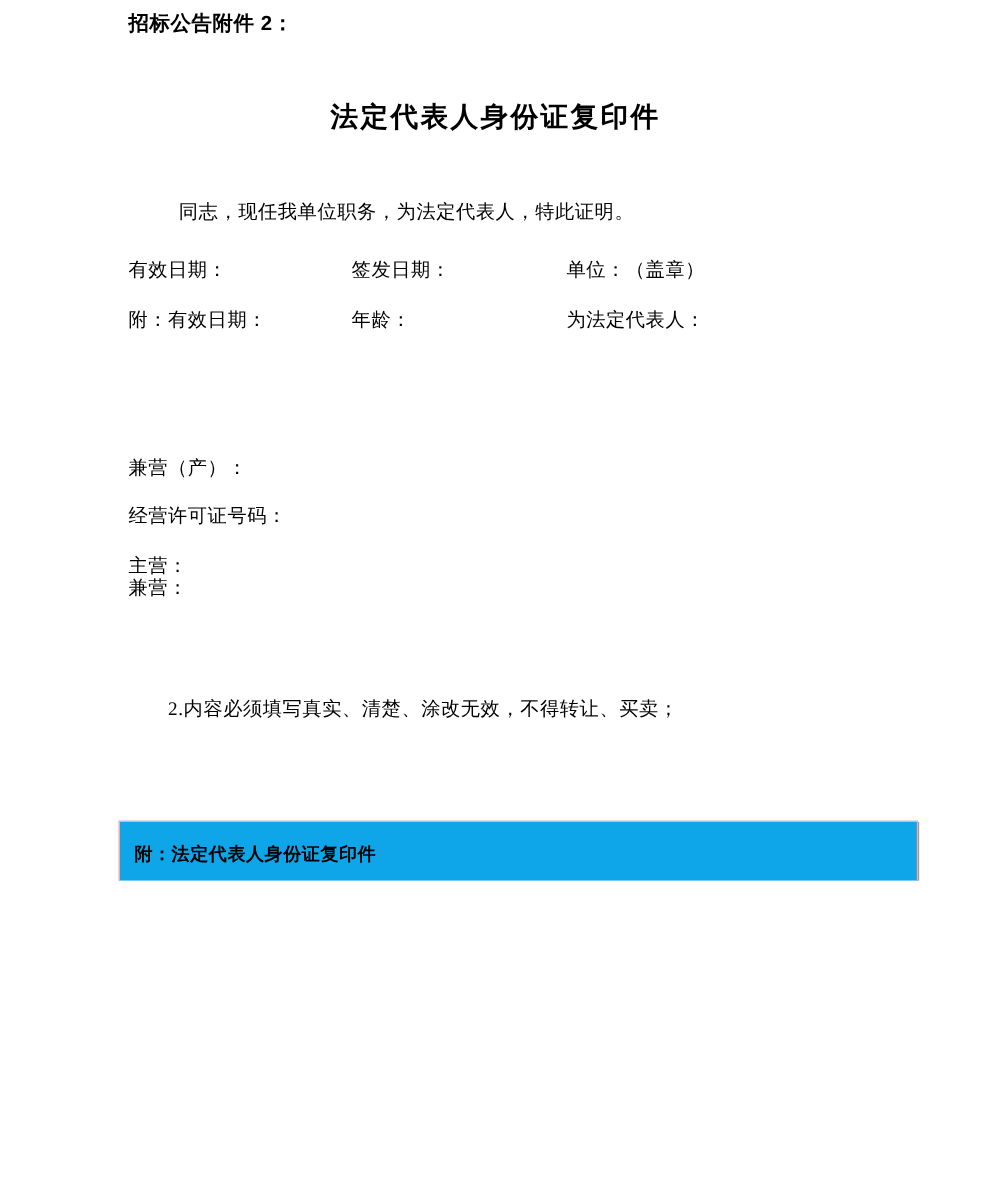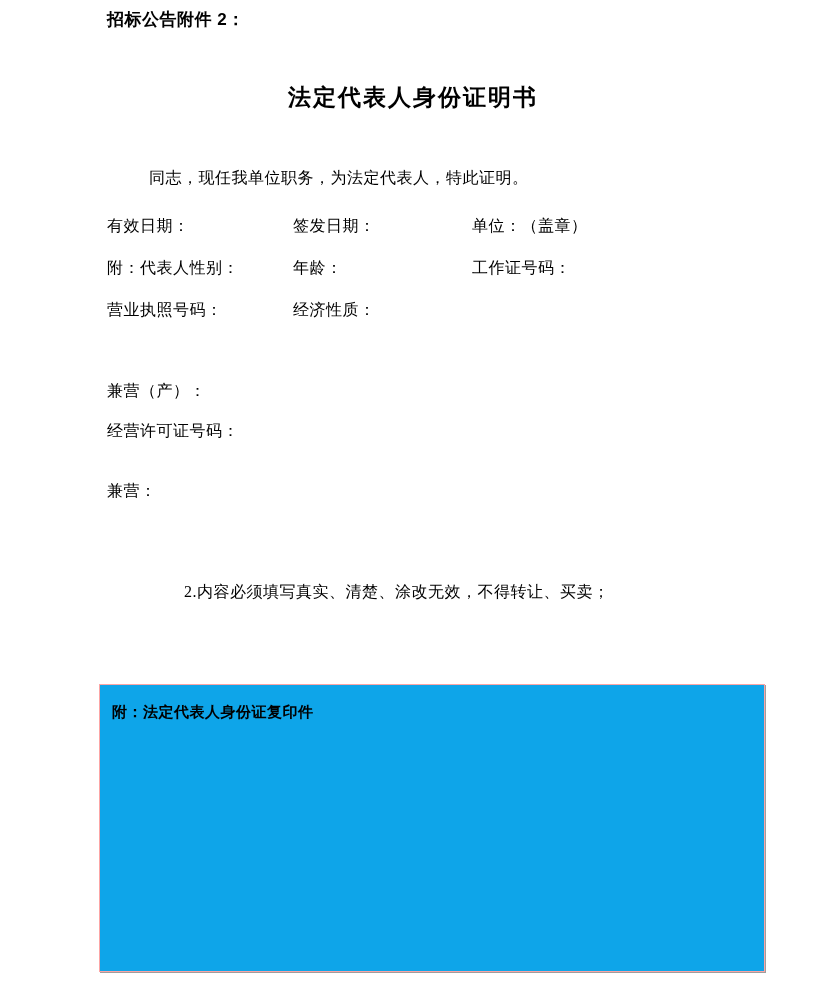--- a/index.html
+++ b/index.html
@@ -1,19 +1,19 @@
 <!DOCTYPE html>
 <html><head>
 <meta charset="utf-8">
 <style>
   html,body{margin:0;padding:0;background:#ffffff;}
   .page{
     position:relative;
     width:826px;
-    height:1002px;
+    height:734px;
     background:#ffffff;
     color:#000000;
     overflow:hidden;
     font-family:"Liberation Serif","DejaVu Serif",serif;
   }
   .hdr{
     position:absolute;
     left:107px;
     top:8px;
     font-size:17px;
@@ -42,21 +42,21 @@
     line-height:22px;
     font-size:16px;
     letter-spacing:0.5px;
     white-space:nowrap;
   }
   .line > span{position:absolute;white-space:nowrap;}
   .c1{left:107px;}
   .c2{left:293px;}
   .c3{left:472px;}
   .cintro{left:149px;}
-  .cnote{left:140px;margin-left:44px;}
+  .cnote{left:140px;}
   .attach-box{
     position:absolute;
     left:99px;
     top:684px;
     width:664px;
     height:286px;
     border:1px solid #fca5a5;
     box-shadow:1px 1px 0 #9e9e9e;
     background:#0ea5e9;
   }
@@ -71,52 +71,51 @@
     white-space:nowrap;
   }
 </style>
 </head>
 <body>
 
 <div class="page">
 
   <div class="hdr">招标公告附件 2：</div>
 
-  <div class="title">法定代表人身份证明书</div>
+  <div class="title">法定代表人身份证复印件</div>
 
   <div class="line" style="top:215px">
     <span class="c1">有效日期：</span>
     <span class="c2">签发日期：</span>
     <span class="c3">单位：（盖章）</span>
   </div>
 
   <div class="line" style="top:167px">
     <span class="cintro">同志，现任我单位职务，为法定代表人，特此证明。</span>
   </div>
 
   <div class="line" style="top:257px">
-    <span class="c1">附：代表人性别：</span>
+    <span class="c1">附：有效日期：</span>
     <span class="c2">年龄：</span>
-    <span class="c3">工作证号码：</span>
+    <span class="c3">为法定代表人：</span>
   </div>
 
-  <div class="line" style="top:299px">
-    <span class="c1">营业执照号码：</span>
-    <span class="c2">经济性质：</span>
-  </div>
 
 
   <div class="line" style="top:420px">
     <span class="c1">经营许可证号码：</span>
   </div>
 
   <div class="line" style="top:380px">
     <span class="c1">兼营（产）：</span>
   </div>
 
+  <div class="line" style="top:462px">
+    <span class="c1">主营：</span>
+  </div>
 
   <div class="line" style="top:480px">
     <span class="c1">兼营：</span>
   </div>
 
 
   <div class="line" style="top:581px">
     <span class="cnote">2.内容必须填写真实、清楚、涂改无效，不得转让、买卖；</span>
   </div>
 

